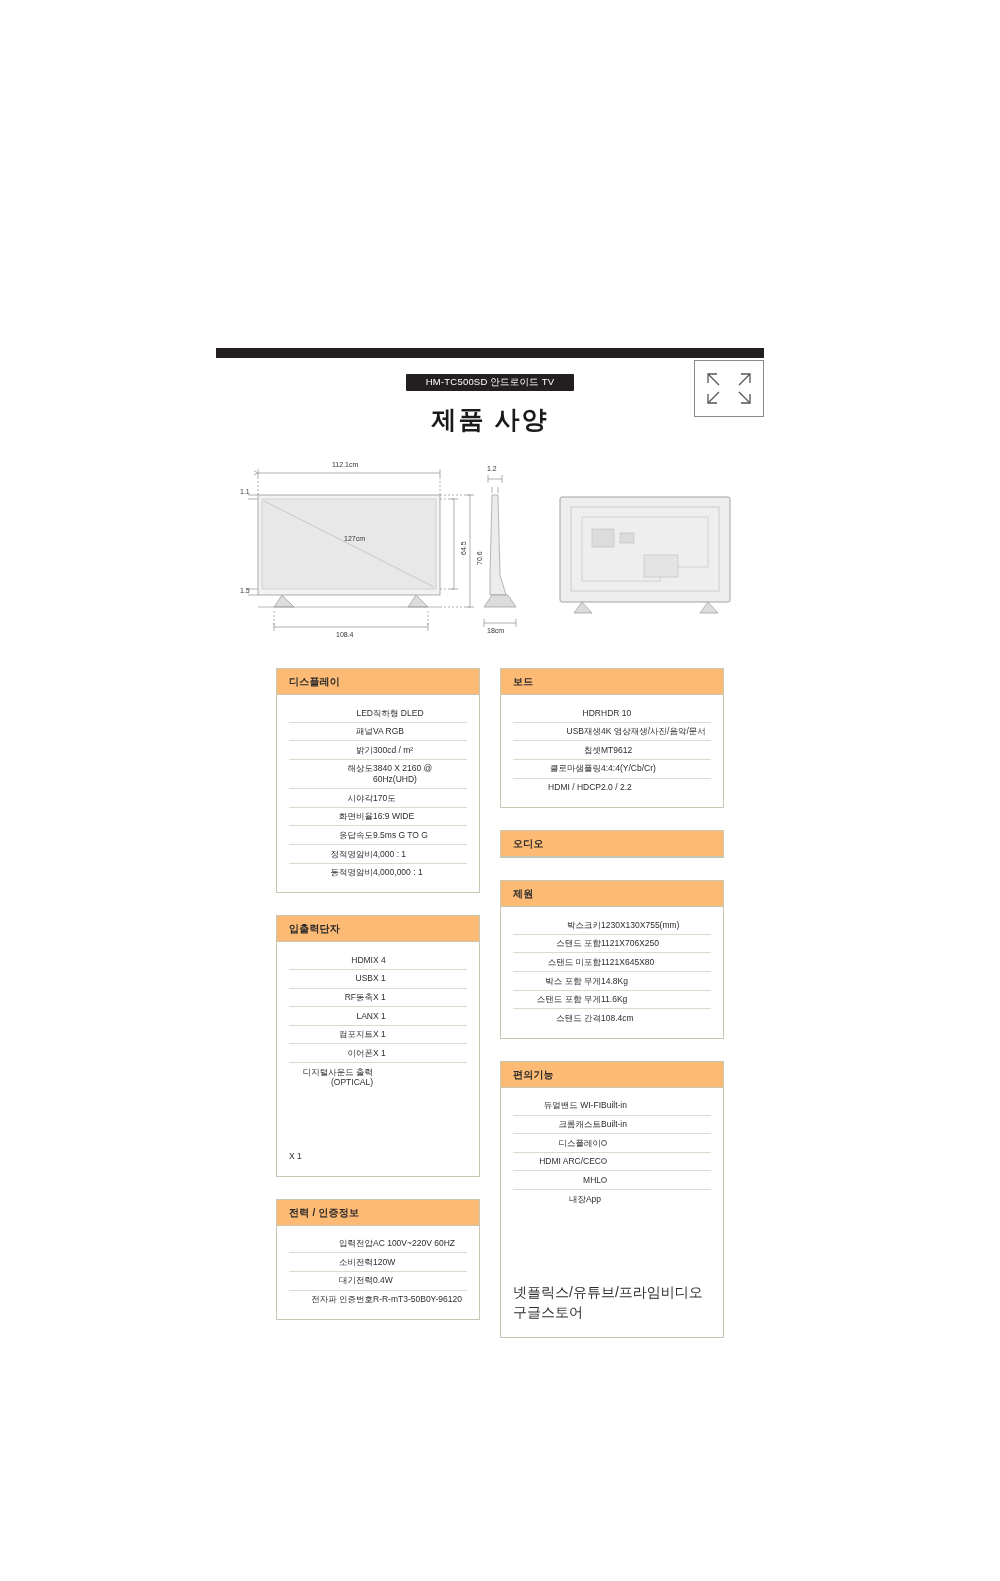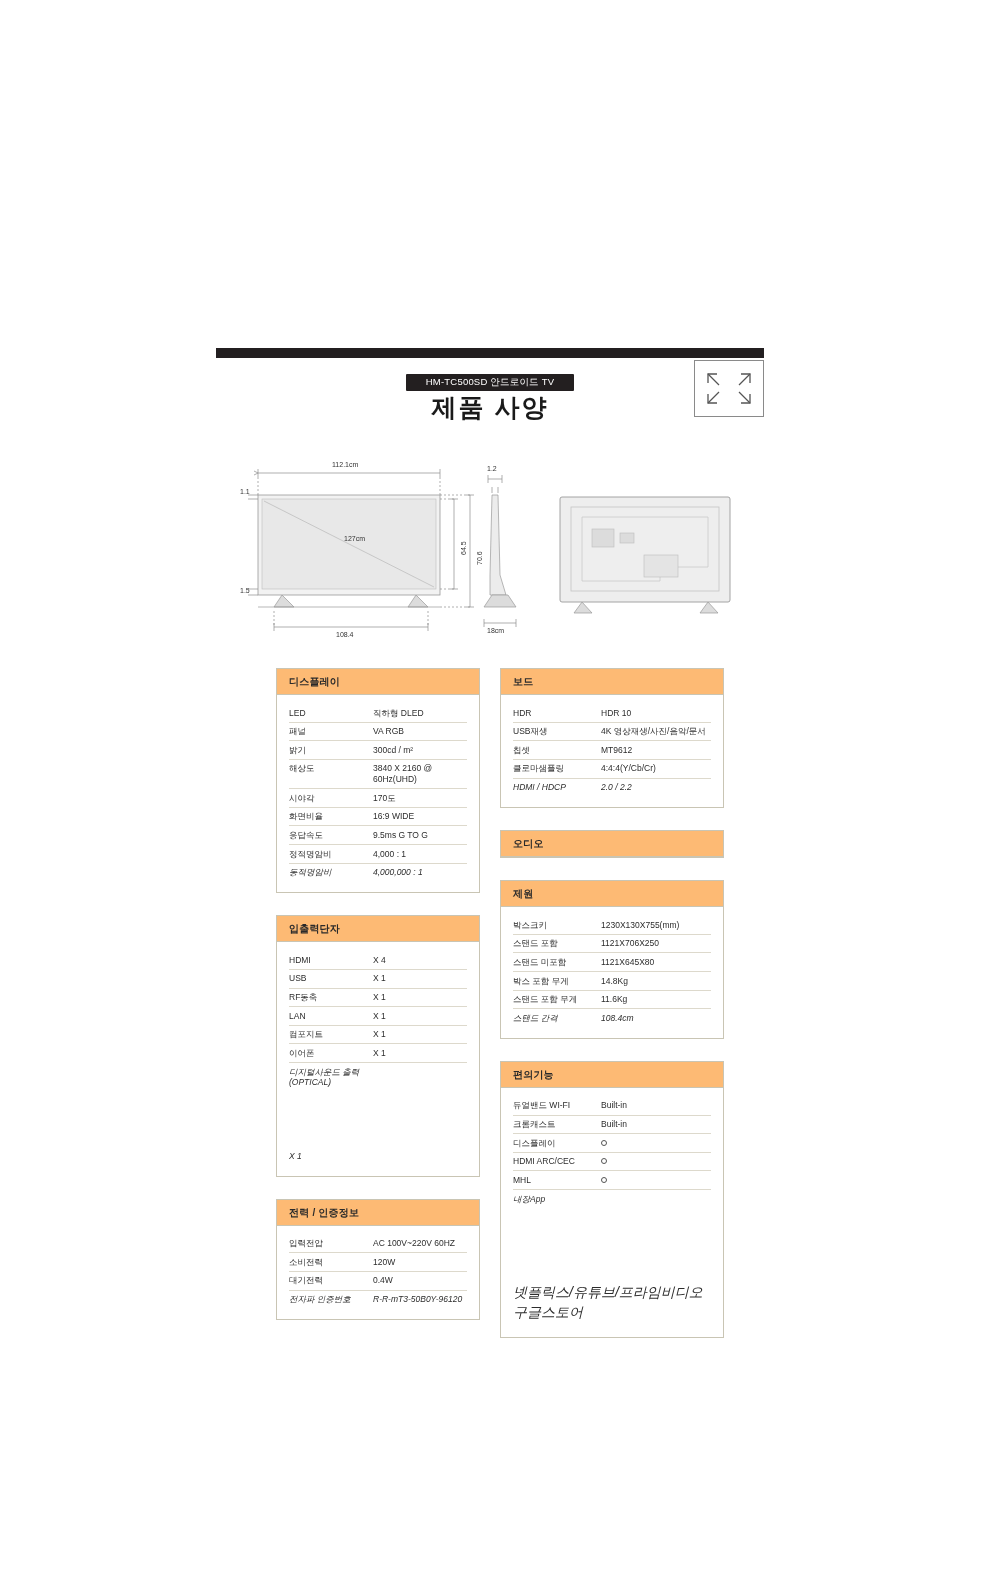--- a/index.html
+++ b/index.html
@@ -42,20 +42,21 @@
     background: #231f20;
     color: #ffffff;
     font-size: 9.5px;
     letter-spacing: .2px;
     display: flex;
     align-items: center;
     justify-content: center;
     border-radius: 1px;
   }
   .page-title {
+    margin-top: 12px;
     text-align: center;
     font-size: 25px;
     font-weight: bold;
     letter-spacing: 2px;
     color: #1a1a1a;
   }
   .corner-box {
     position: absolute;
     right: 0;
     top: 12px;
@@ -114,26 +115,27 @@
     padding: 9px 12px 11px 12px;
   }
   .row {
     display: flex;
     align-items: flex-start;
     border-bottom: 1px solid #ddd9cc;
     padding: 3.5px 0 3.5px 0;
     font-size: 8.5px;
     line-height: 1.25;
   }
-  .row:last-child { border-bottom: none; font-style: italic; }
+  .row:last-child { border-bottom: none; }
   .row.noline { border-bottom: none; flex-direction: column; }
   .row .k {
     width: 84px;
     flex: 0 0 84px;
     color: #2c2c2c;
+    text-align: right;
   }
   .col-right .row .k {
     width: 88px;
     flex: 0 0 88px;
   }
   .row .v {
     flex: 1 1 auto;
     color: #2c2c2c;
   }
   .dot {

